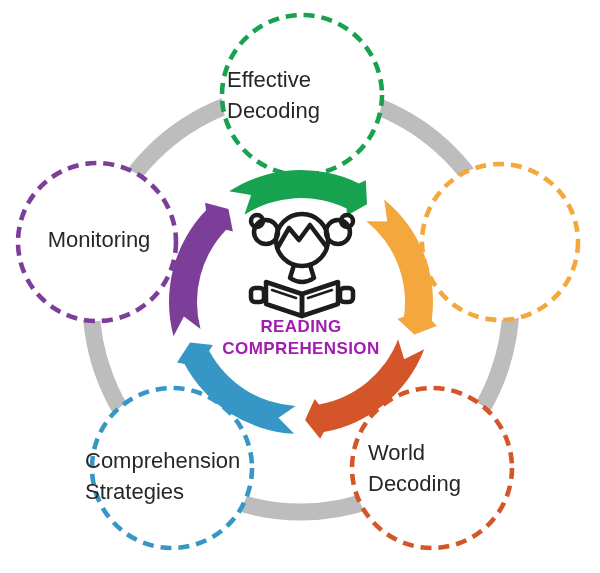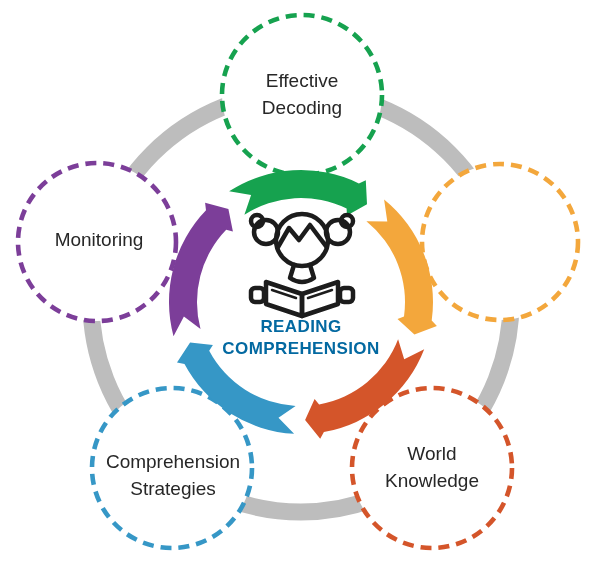--- a/index.html
+++ b/index.html
@@ -4,21 +4,21 @@
 <style>
   html,body{margin:0;padding:0;background:#fff;}
   .stage{
     position:relative;width:600px;height:573px;background:#ffffff;
     font-family:"Liberation Sans",sans-serif;overflow:hidden;
   }
   .stage svg{position:absolute;left:0;top:0;}
   .node-label{
     position:absolute;transform:translate(-50%,-50%);
     display:flex;align-items:center;justify-content:center;
-    text-align:center;font-size:19px;line-height:1.42;color:#272727;
+    font-size:22px;line-height:1.42;color:#272727;
   }
   .pos-top{left:302px;top:95px;width:150px;height:130px;}
   .pos-right{left:501px;top:242px;width:150px;height:130px;}
   .pos-bottom-right{left:432px;top:468px;width:128px;height:140px;}
   .pos-bottom-left{left:173px;top:476px;width:176px;height:140px;}
   .pos-left{left:99px;top:240px;width:150px;height:130px;}
   .center-title{
     position:absolute;left:301px;top:338px;transform:translate(-50%,-50%);
     width:190px;text-align:center;font-weight:bold;font-size:17px;
     line-height:1.3;letter-spacing:.4px;color:#1c1c1c;
@@ -65,18 +65,18 @@
       <path class="icon-stroke" d="M302 294 L338 282 L338 304 L302 316 Z"></path>
       <path class="icon-thin" d="M272 290 L296 298"></path>
       <path class="icon-thin" d="M332 290 L308 298"></path>
 
       <rect class="icon-stroke" x="251" y="288" width="13" height="14" rx="4"></rect>
       <rect class="icon-stroke" x="340" y="288" width="13" height="14" rx="4"></rect>
     </g>
   </svg>
 
   <div class="node-label pos-top" style="color: rgb(39, 39, 39);">Effective Decoding</div>
-  <div class="node-label pos-bottom-right" style="color: rgb(39, 39, 39);">World Knowledge</div>
+  <div class="node-label pos-bottom-right" style="color: rgb(39, 39, 39);">World Decoding</div>
   <div class="node-label pos-left" style="color: rgb(39, 39, 39);">Monitoring</div>
   <div class="node-label pos-bottom-left" style="color: rgb(39, 39, 39);">Comprehension Strategies</div>
 
-  <div class="center-title" style="color: #0369a1;">READING COMPREHENSION</div>
+  <div class="center-title" style="color: #a21caf;">READING COMPREHENSION</div>
 </div>
 
 </body></html>

